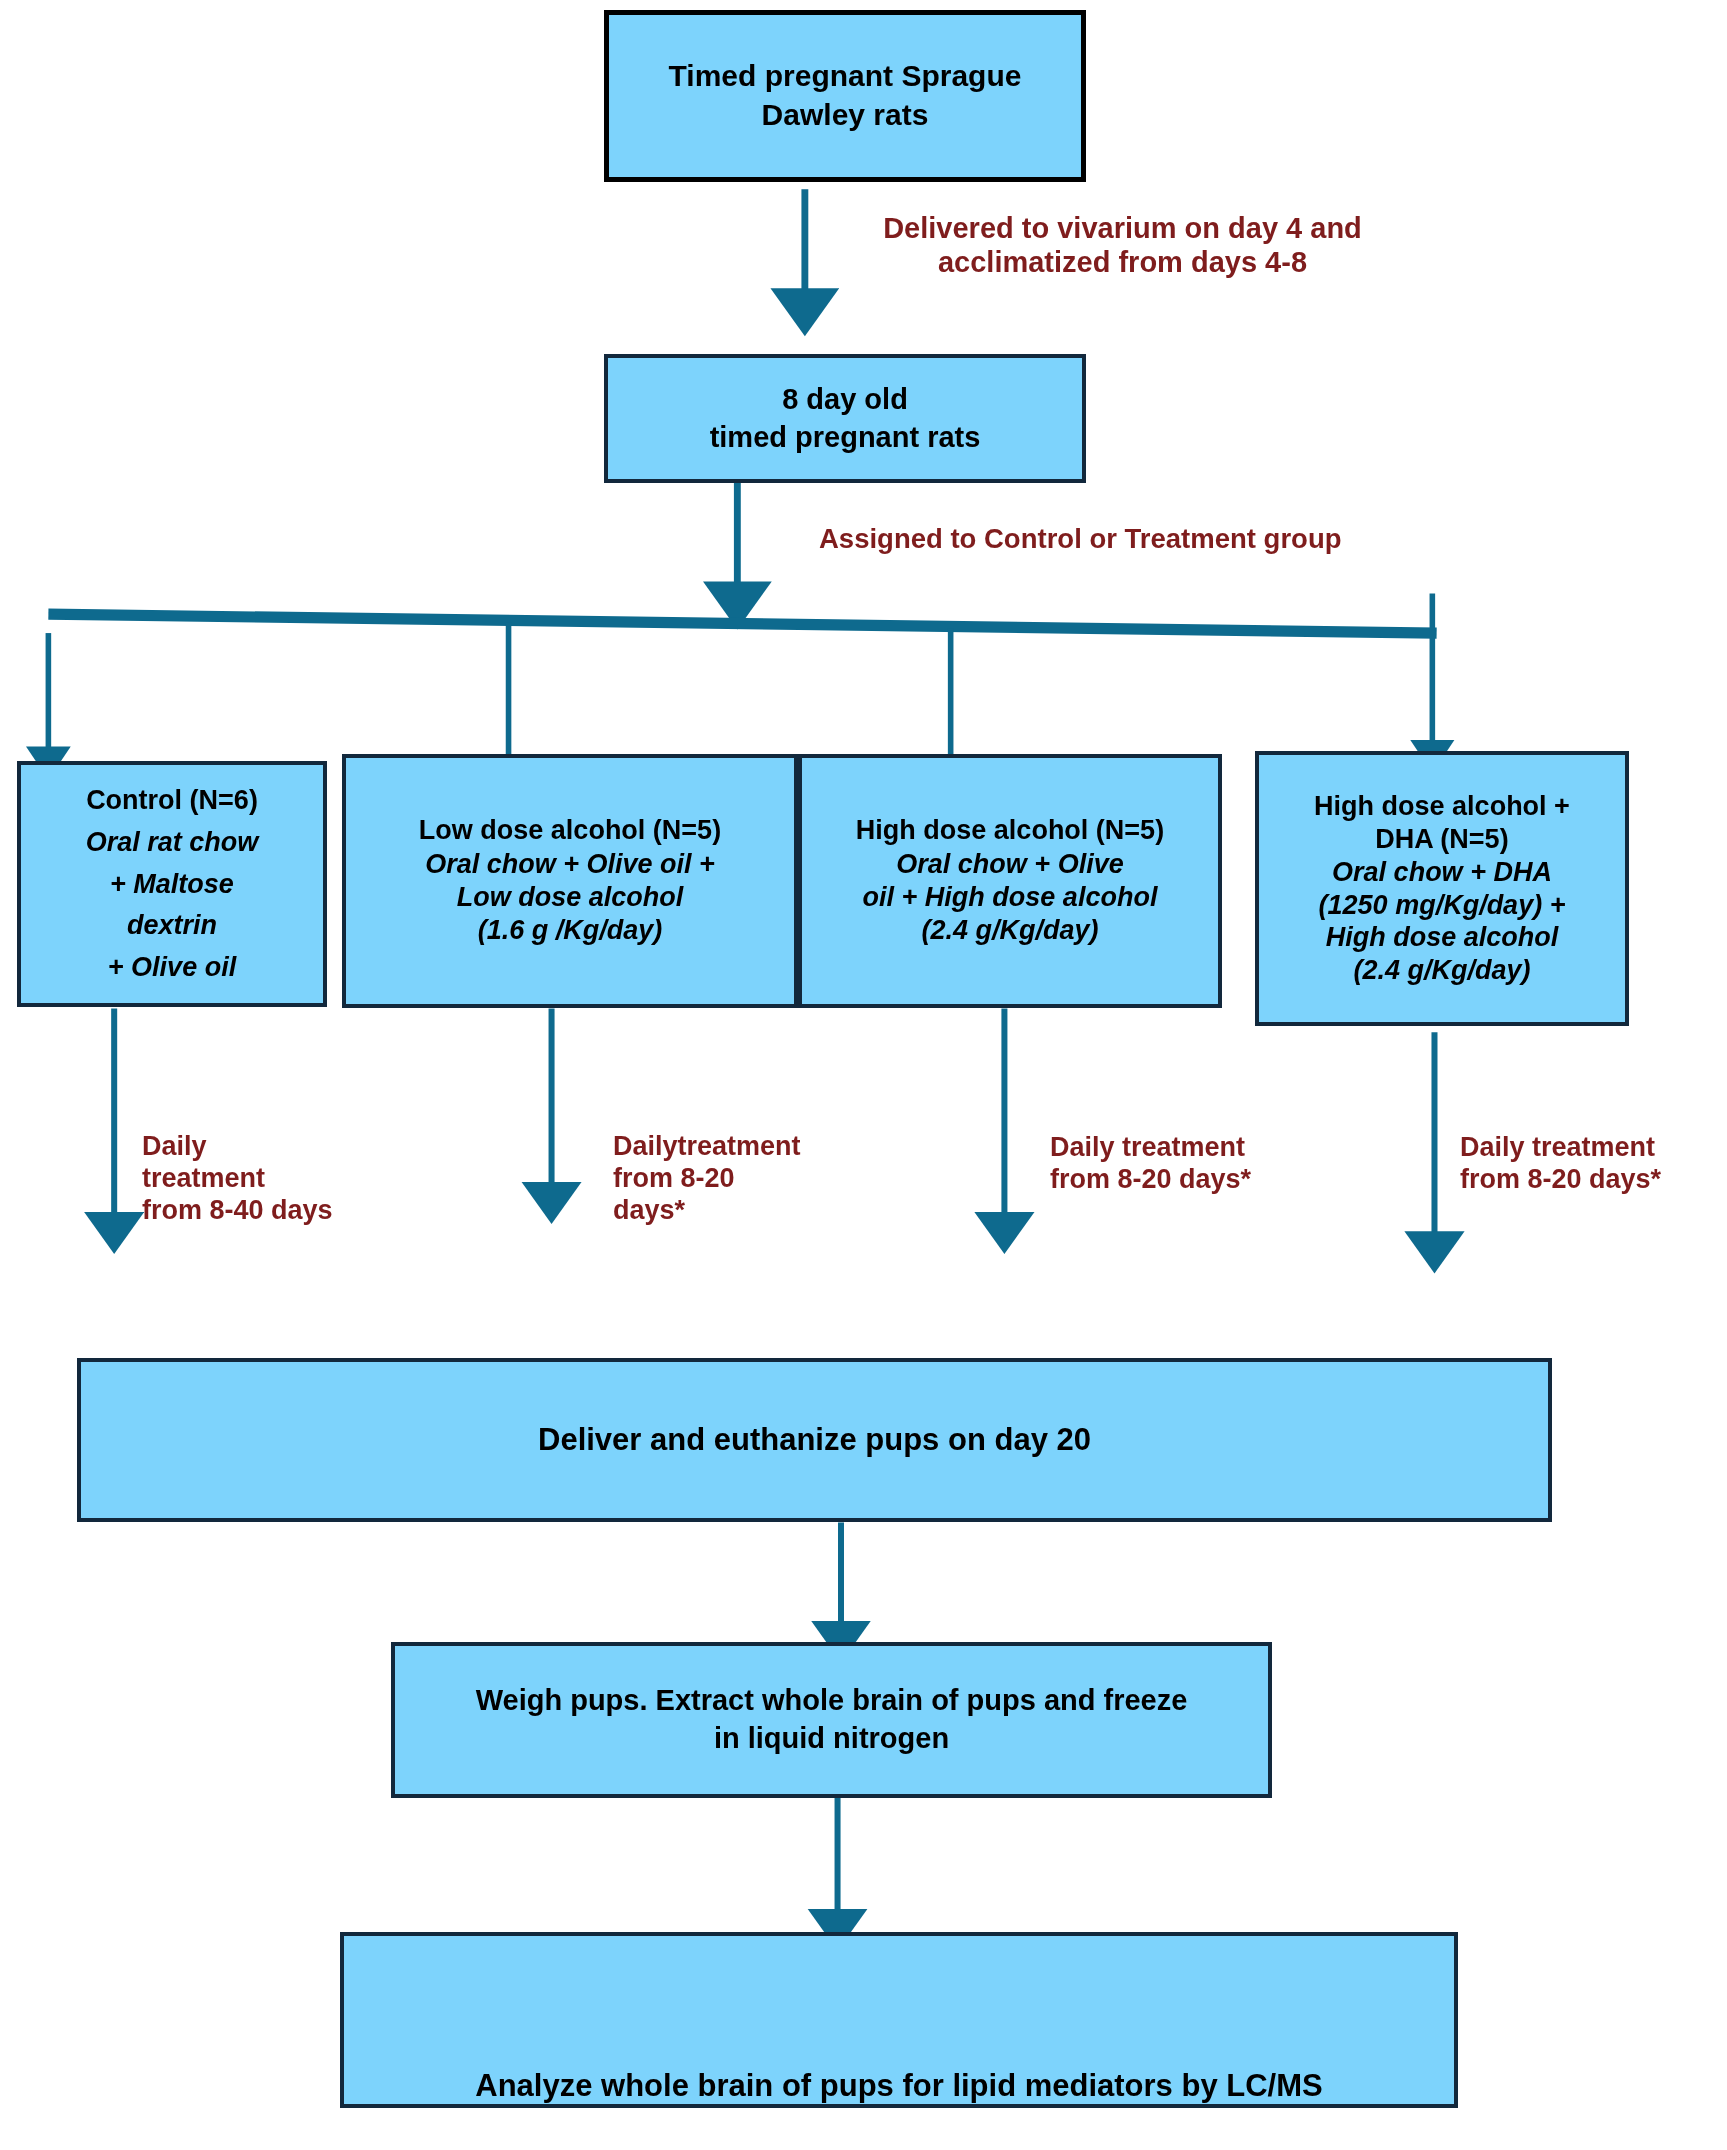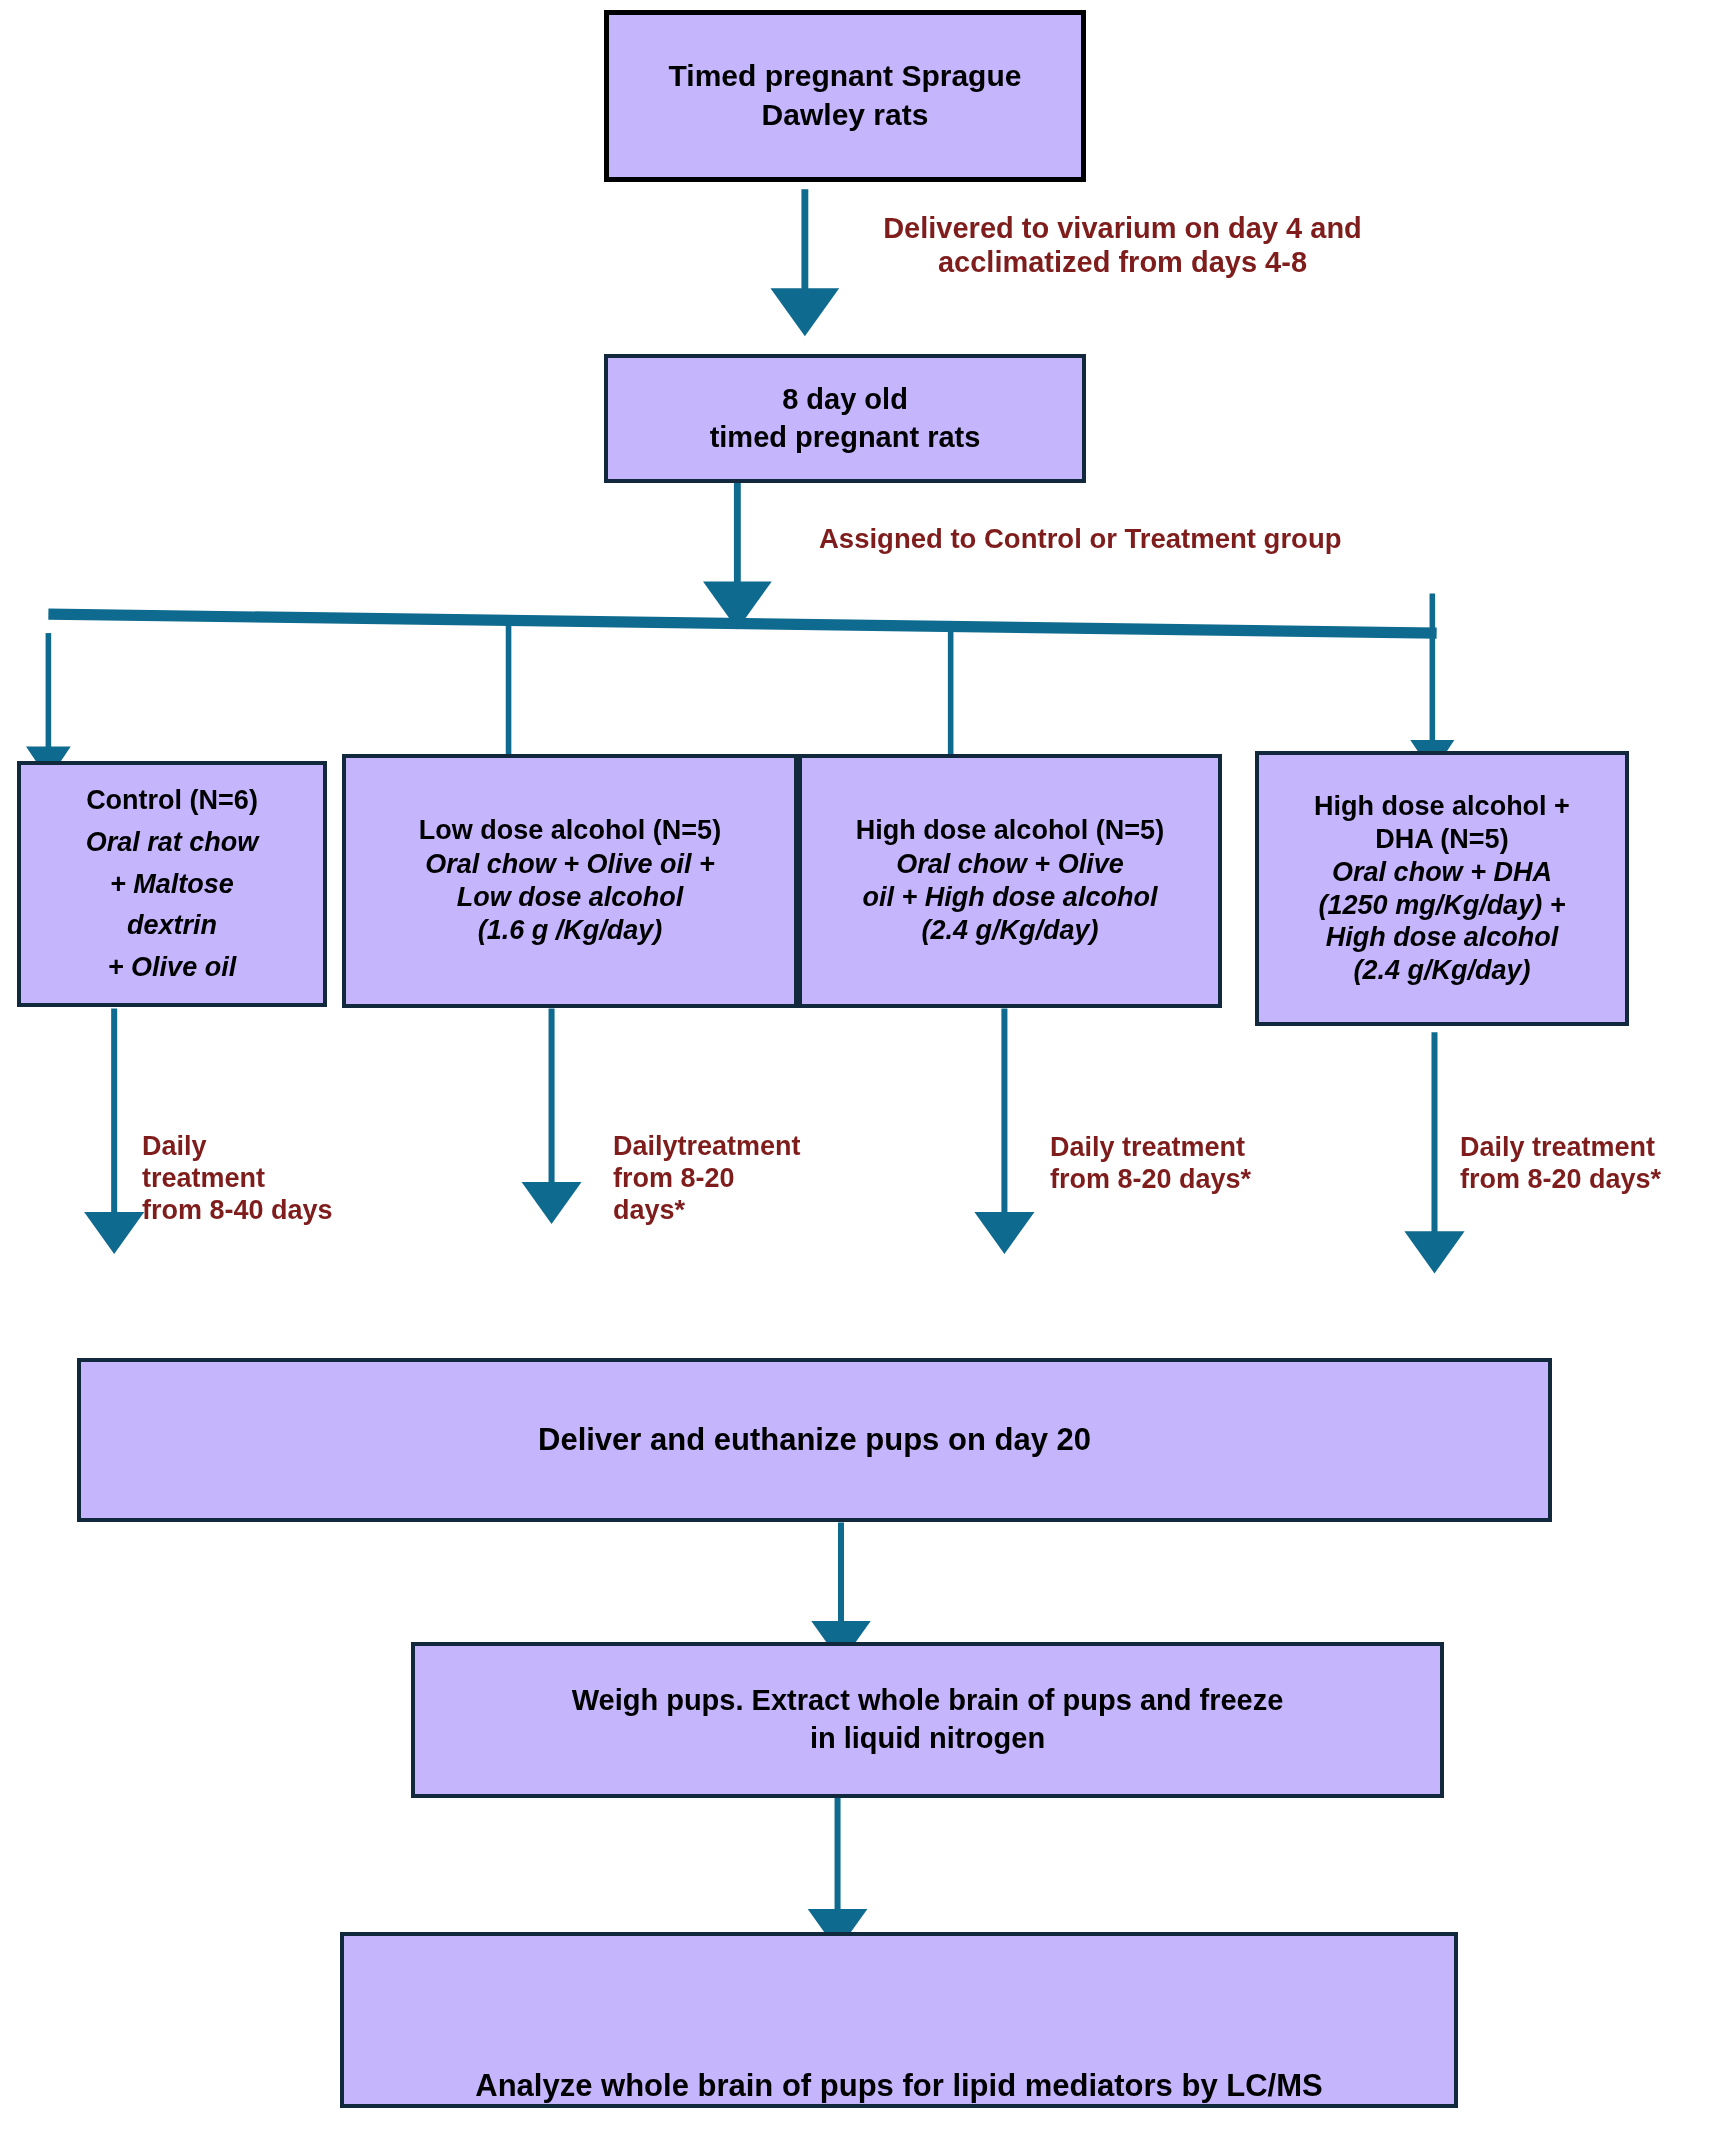--- a/index.html
+++ b/index.html
@@ -14,21 +14,21 @@
   #canvas {
     position: relative;
     width: 1728px;
     height: 2297px;
     background: #ffffff;
     overflow: hidden;
   }
   .node {
     position: absolute;
     box-sizing: border-box;
-    background: #c4b5fd;
+    background: #7dd3fc;
     display: flex;
     flex-direction: column;
     align-items: center;
     justify-content: center;
     text-align: center;
   }
   .node-navy { border: 4.3px solid #12283c; }
   .node-black { border: 5.6px solid #000000; }
 
   .line-reg {
@@ -152,21 +152,21 @@
   <div class="edge-label left" style="left:1050px; top:1132px; width:301px; font-size:27px;">Daily treatment
 from 8-20 days*</div>
 
   <div class="edge-label left" style="left:1460px; top:1132px; width:301px; font-size:27px;">Daily treatment
 from 8-20 days*</div>
 
   <div class="node node-navy" style="left:77px; top:1358px; width:1475px; height:164px; font-size:31px;">
     <div class="line-reg">Deliver and euthanize pups on day 20</div>
   </div>
 
-  <div class="node node-navy" style="left:391px; top:1642px; width:1033px; height:156px; font-size:29px; line-height:1.30;margin-left:20px;">
+  <div class="node node-navy" style="left:391px; top:1642px; width:881px; height:156px; font-size:29px; line-height:1.30;">
     <div class="line-reg">Weigh pups. Extract whole brain of pups and freeze</div>
     <div class="line-reg">in liquid nitrogen</div>
   </div>
 
   <div class="node node-navy" style="left:340px; top:1932px; width:1118px; height:176px; font-size:31px;justify-content:flex-end;">
     <div class="line-reg">Analyze whole brain of pups for lipid mediators by LC/MS</div>
   </div>
 
 </div>
 

